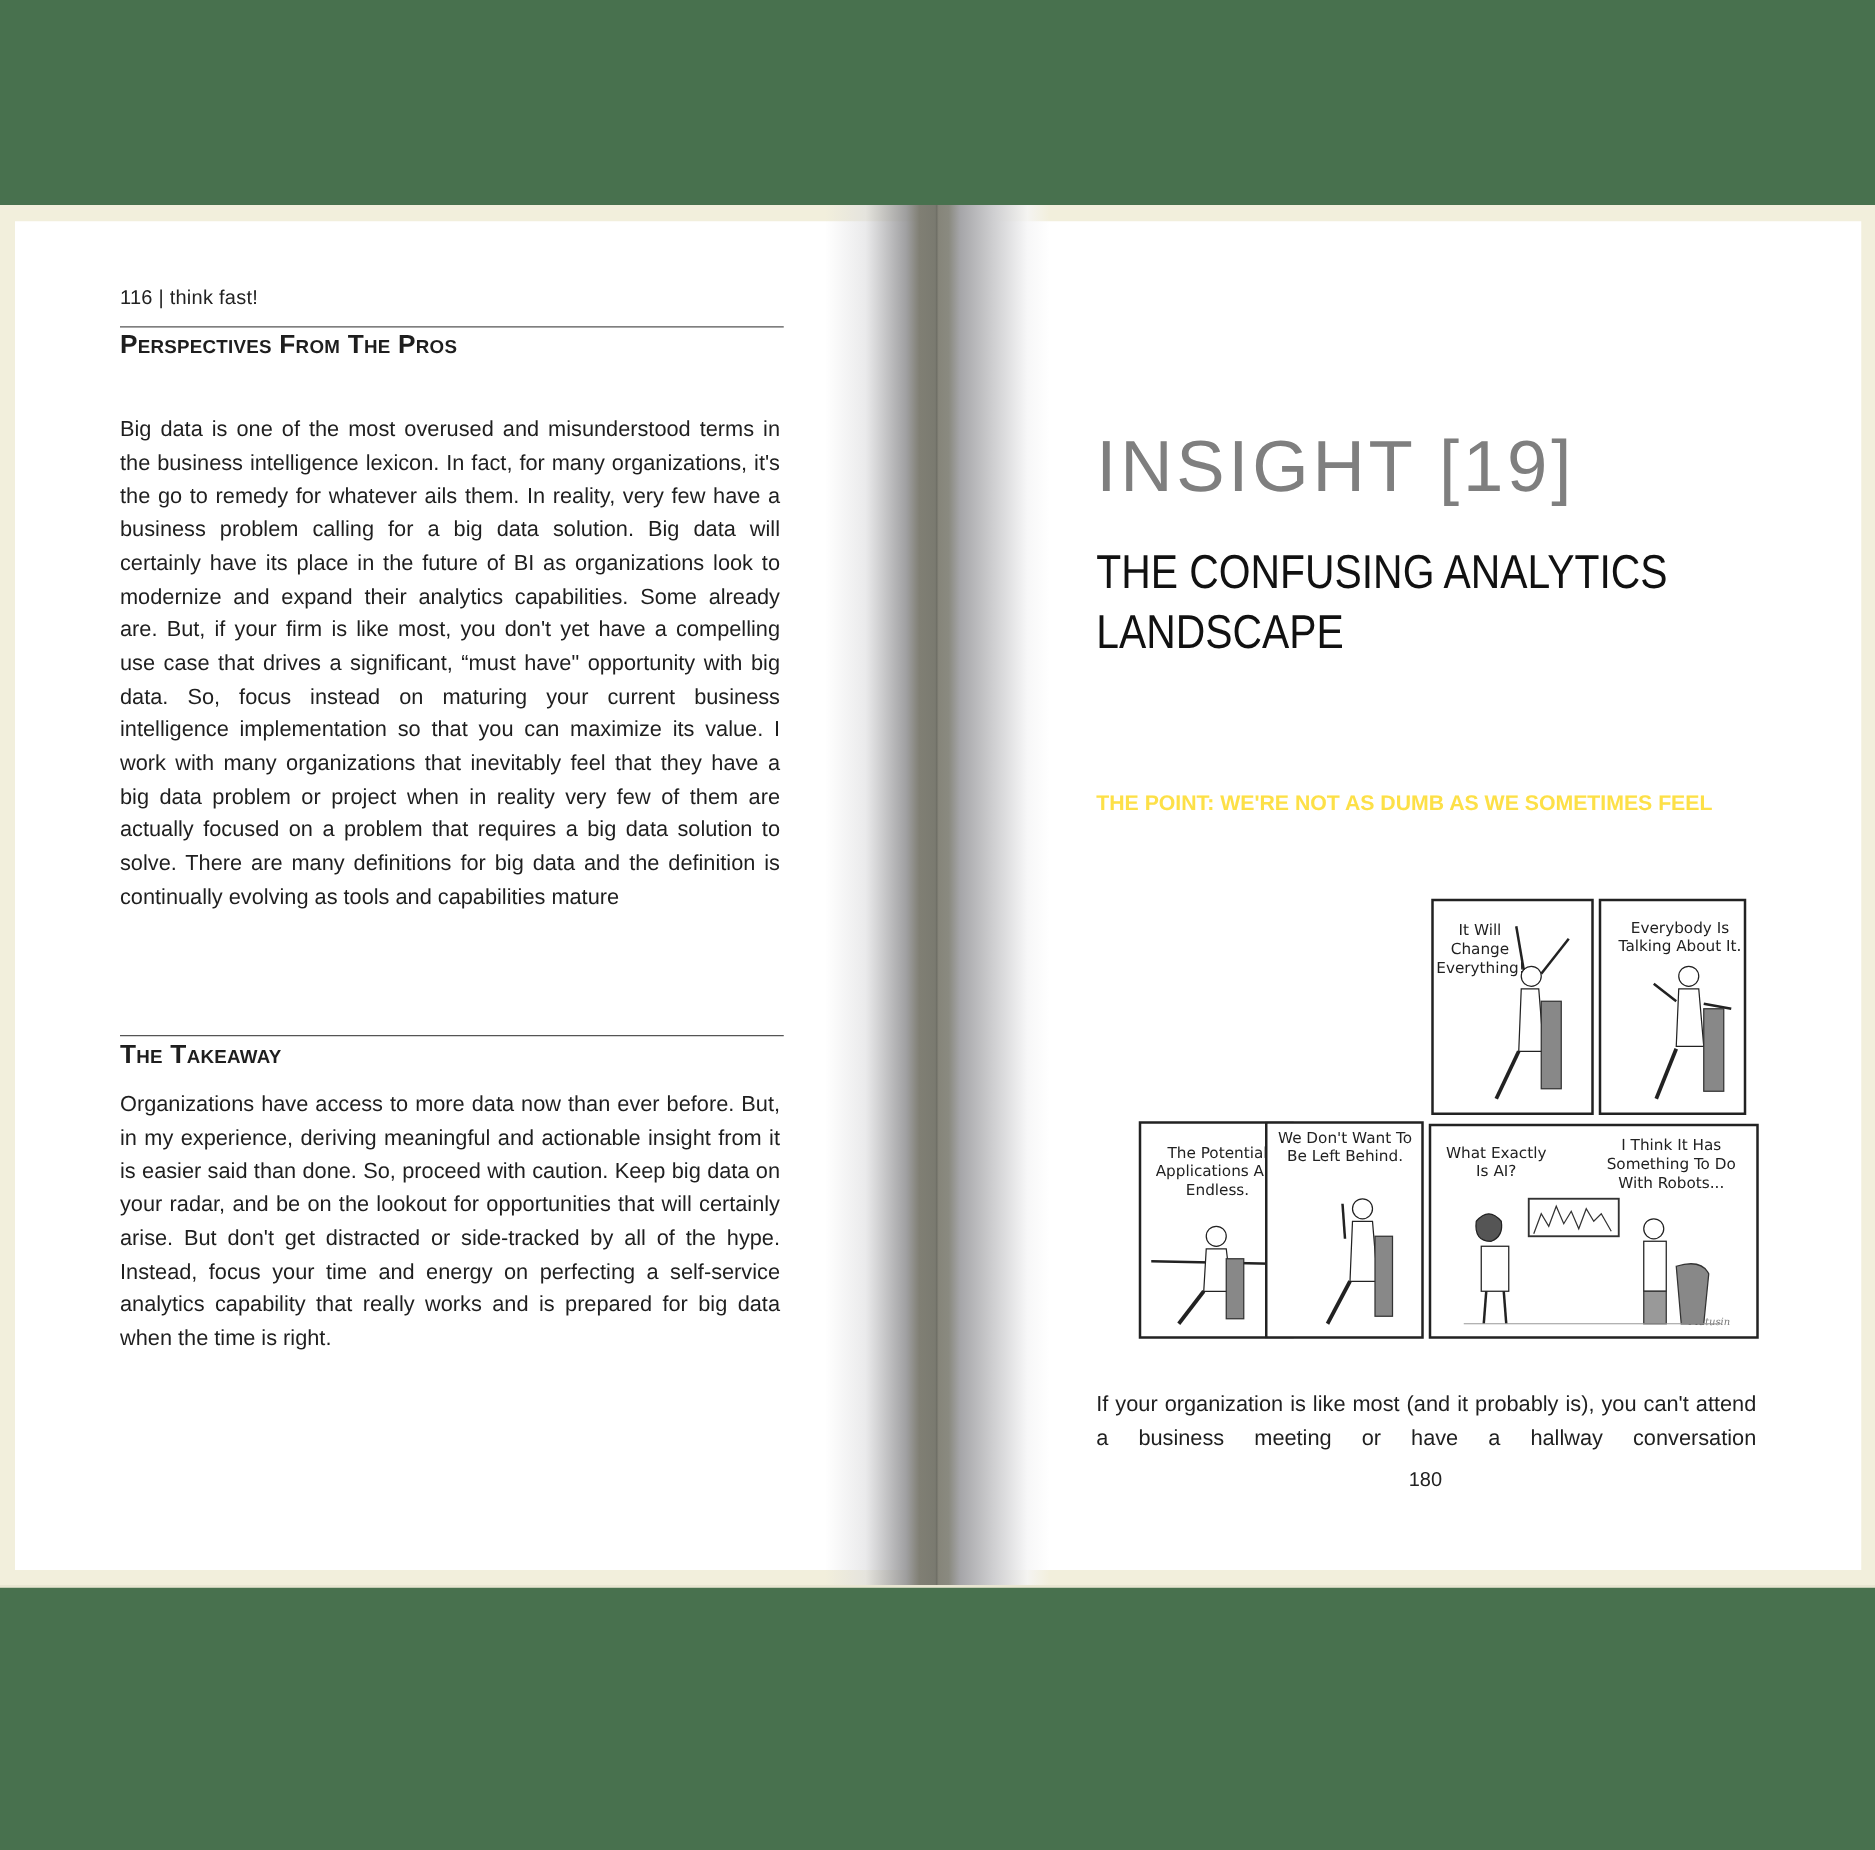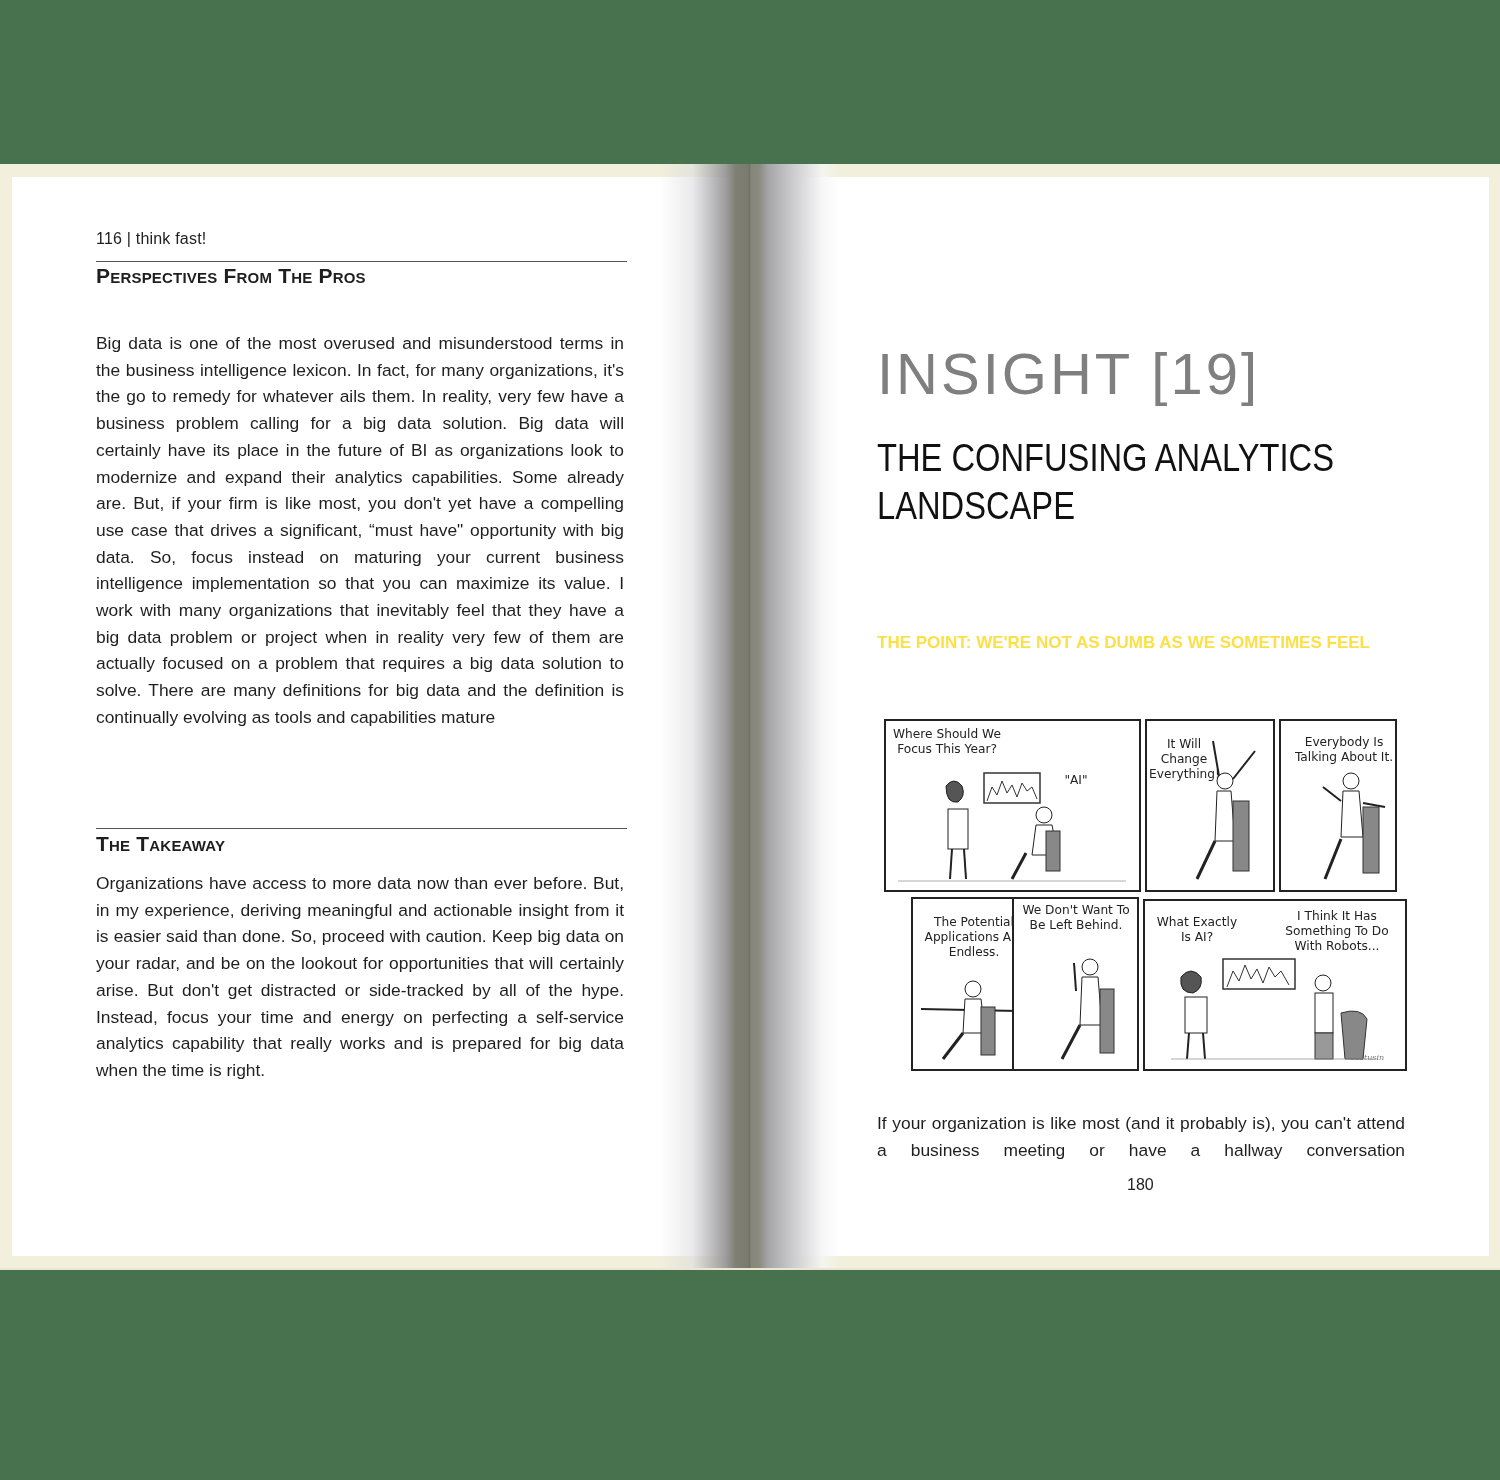--- a/index.html
+++ b/index.html
@@ -111,37 +111,20 @@
 
 <div class="insight-title">INSIGHT [19]</div>
 <div class="chapter-title">
   <div>THE CONFUSING ANALYTICS</div>
   <div>LANDSCAPE</div>
 </div>
 <div class="point">THE POINT: WE'RE NOT AS DUMB AS WE SOMETIMES FEEL</div>
 
 <div class="comic">
 
-  <div class="panel" style="left:0; top:0; width:257px; height:173px;">
-    <div class="caption" style="left:6px; top:6px; width:110px;">Where Should We Focus This Year?</div>
-    <div class="caption" style="left:170px; top:52px; width:40px;">"AI"</div>
-    <svg width="252" height="168" viewBox="0 0 252 168">
-      <rect x="98" y="52" width="56" height="30" fill="none" stroke="#333" stroke-width="1.5"></rect>
-      <polyline points="101,80 106,66 111,74 116,60 121,72 126,64 131,76 136,62 141,70 146,66 151,78" fill="none" stroke="#333" stroke-width="1"></polyline>
-      <path d="M60,65 q8,-10 16,0 q4,10 -4,16 q-12,2 -12,-16" fill="#555" stroke="#222"></path>
-      <rect x="62" y="88" width="20" height="40" fill="#fff" stroke="#222"></rect>
-      <line x1="66" y1="128" x2="64" y2="158" stroke="#222" stroke-width="2"></line>
-      <line x1="78" y1="128" x2="80" y2="158" stroke="#222" stroke-width="2"></line>
-      <circle cx="158" cy="94" r="8" fill="#fff" stroke="#222"></circle>
-      <path d="M150,104 l16,0 l6,30 l-26,0 z" fill="#fff" stroke="#222"></path>
-      <rect x="160" y="110" width="14" height="40" fill="#888" stroke="#333"></rect>
-      <line x1="140" y1="132" x2="126" y2="158" stroke="#222" stroke-width="3"></line>
-      <line x1="12" y1="160" x2="240" y2="160" stroke="#999" stroke-width="0.8"></line>
-    </svg>
-  </div>
 
   <div class="panel" style="left:261px; top:0; width:130px; height:173px;">
     <div class="caption" style="left:2px; top:16px; width:70px;">It Will Change Everything!</div>
     <svg width="125" height="168" viewBox="0 0 125 168">
       <circle cx="78" cy="60" r="8" fill="#fff" stroke="#222"></circle>
       <line x1="72" y1="55" x2="66" y2="20" stroke="#222" stroke-width="2"></line>
       <line x1="86" y1="58" x2="108" y2="30" stroke="#222" stroke-width="2"></line>
       <path d="M70,70 l14,0 l4,50 l-20,0 z" fill="#fff" stroke="#222"></path>
       <rect x="86" y="80" width="16" height="70" fill="#888" stroke="#333"></rect>
       <line x1="68" y1="120" x2="50" y2="158" stroke="#222" stroke-width="3"></line>

